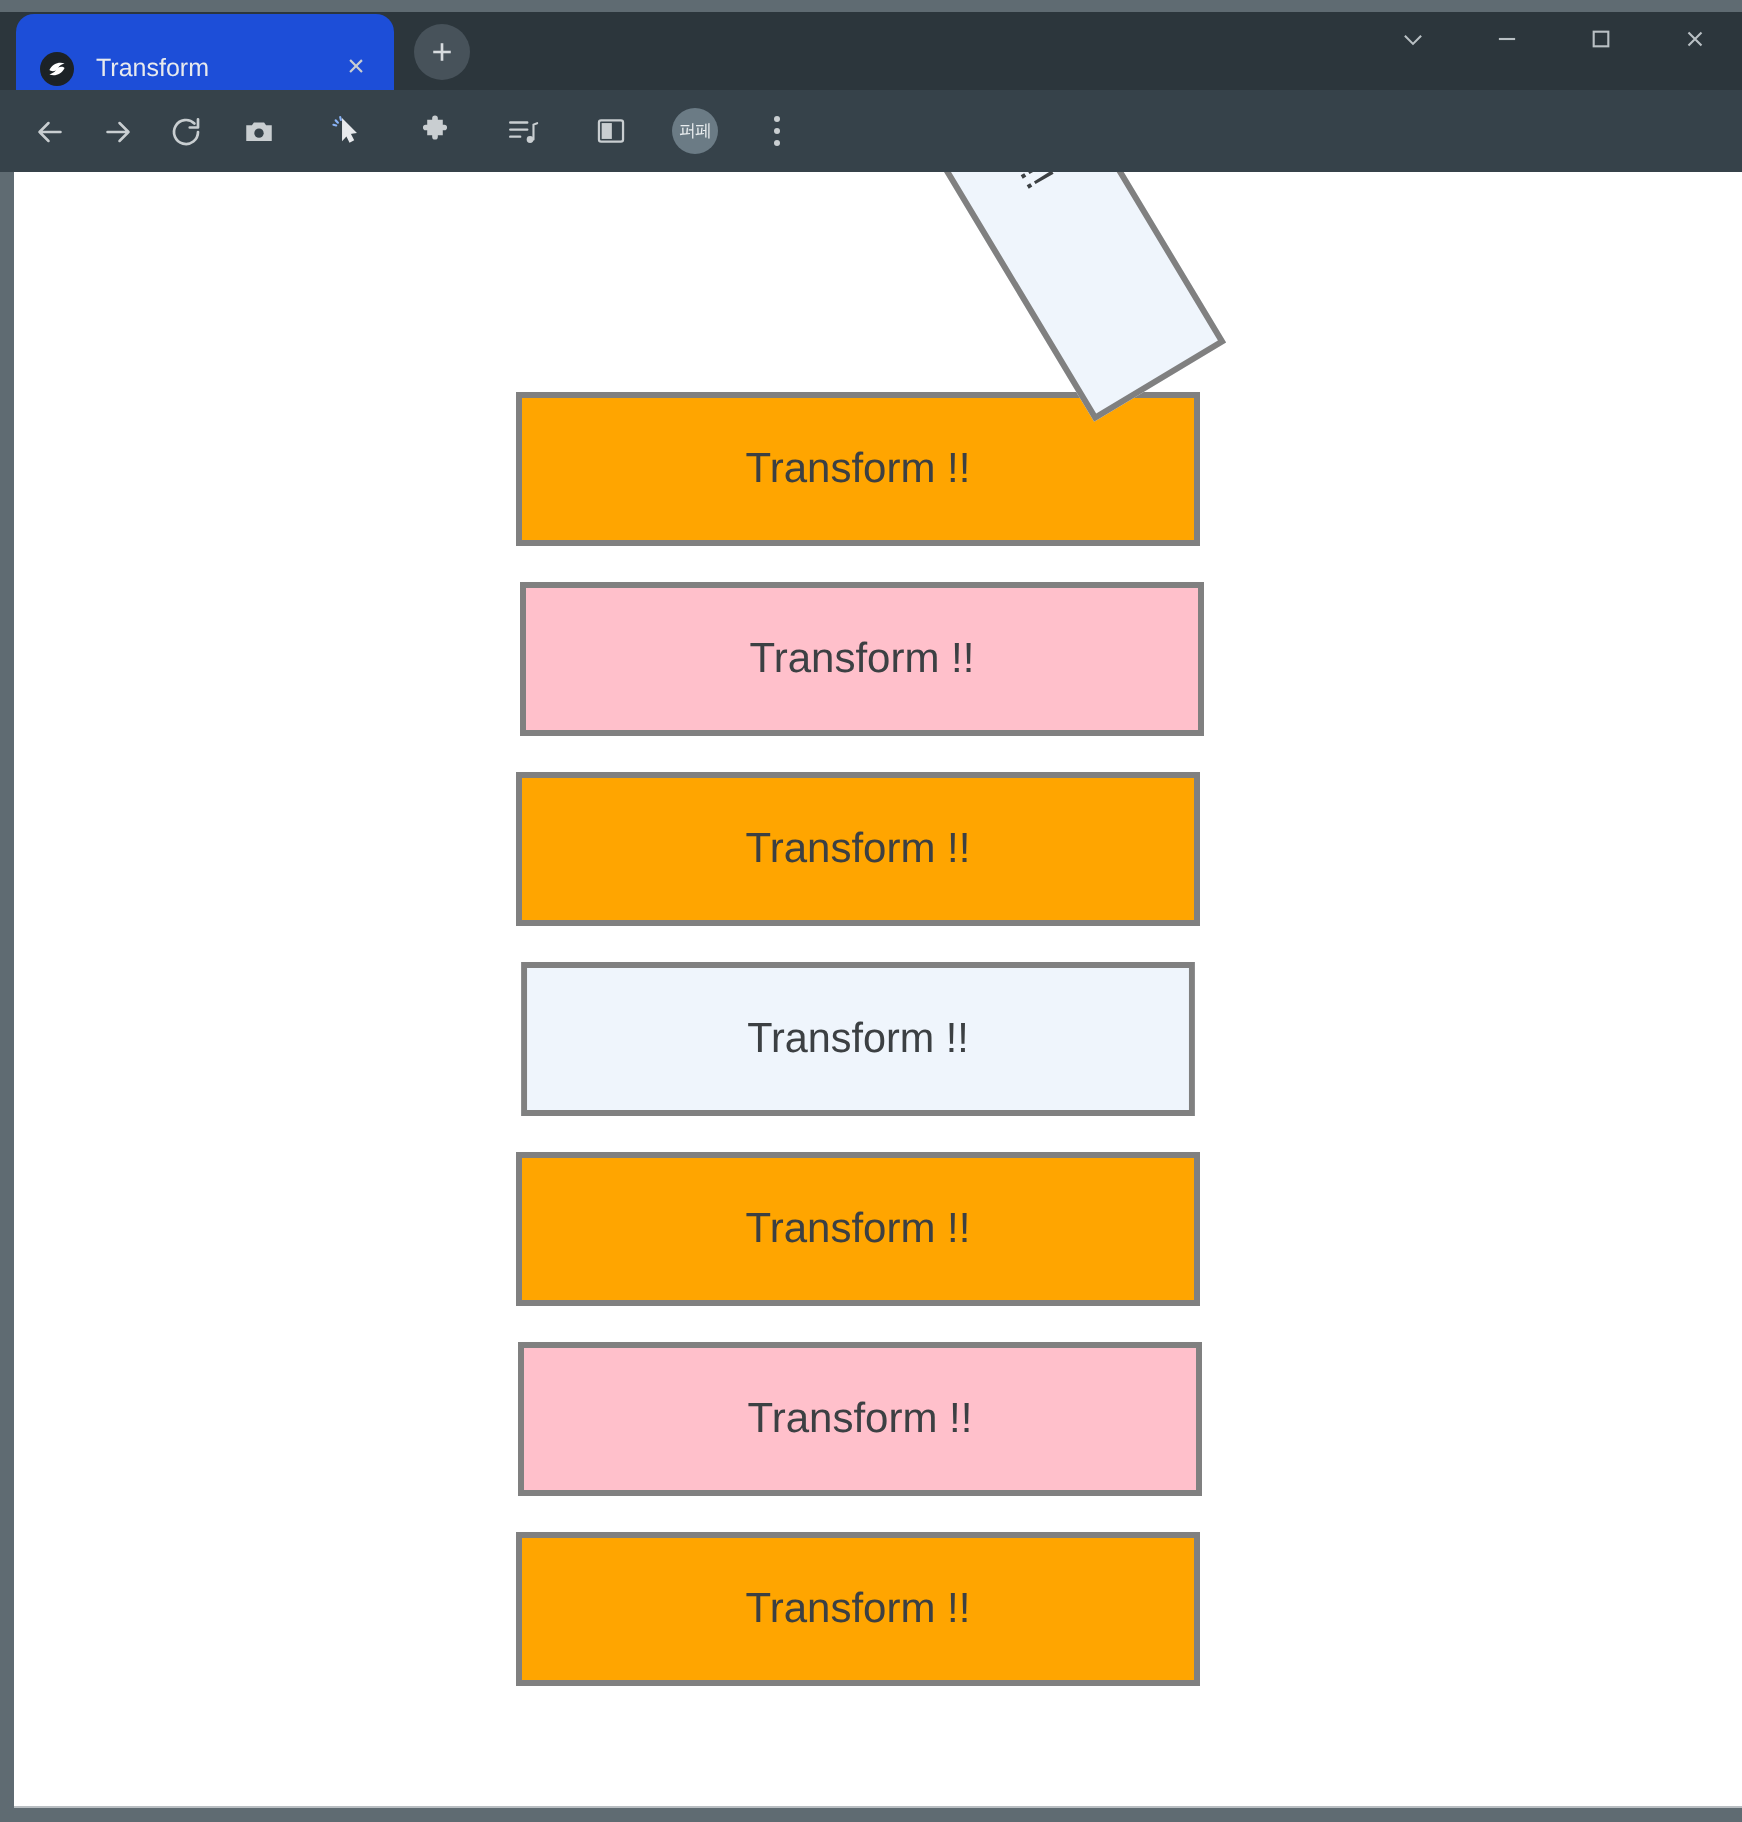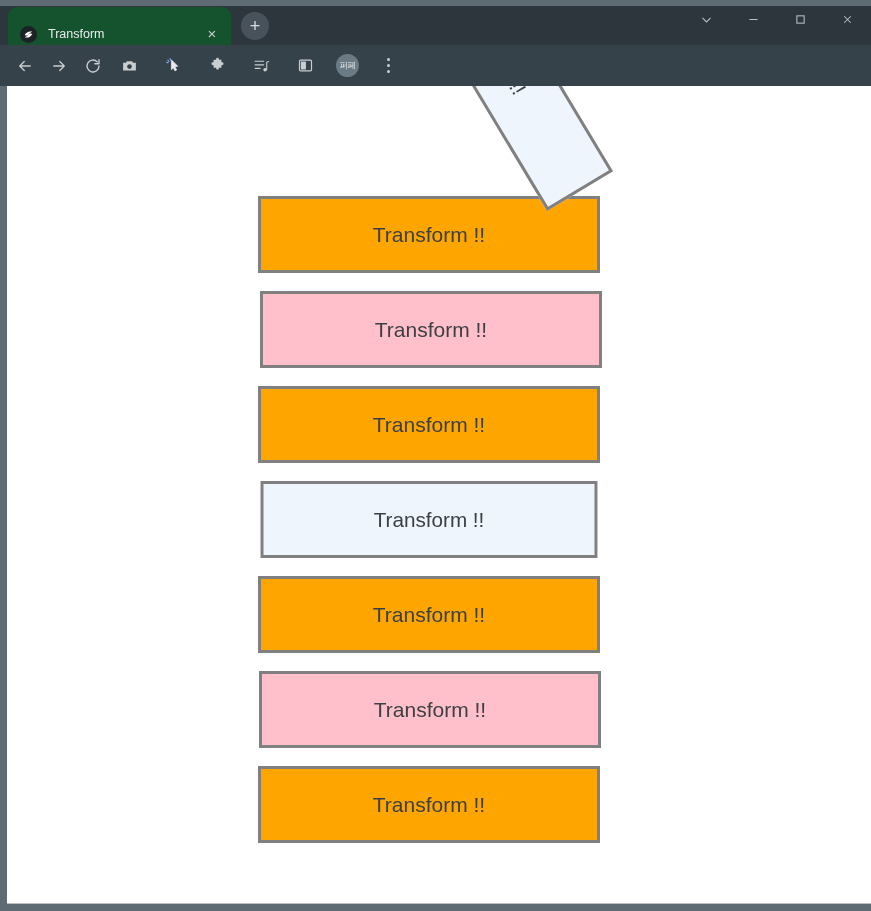--- a/index.html
+++ b/index.html
@@ -30,22 +30,22 @@
     flex: 0 0 auto;
   }
   #tab-strip::before {
     content: "";
     position: absolute;
     left: 0; top: 0; right: 0;
     height: 6px;
     background: #5f6b72;
   }
   .tab {
-    width: 223px; height: 38px;
-    background: #14532d;
+    width: 189px; height: 38px;
+    background: #1d4ed8;
     border-radius: 9px 9px 0 0;
     display: flex;
     align-items: center;
     padding: 16px 10px 0 12px;
     position: relative;
     z-index: 3;
   }
   .tab-favicon {
     width: 17px; height: 17px;
     border-radius: 50%;

